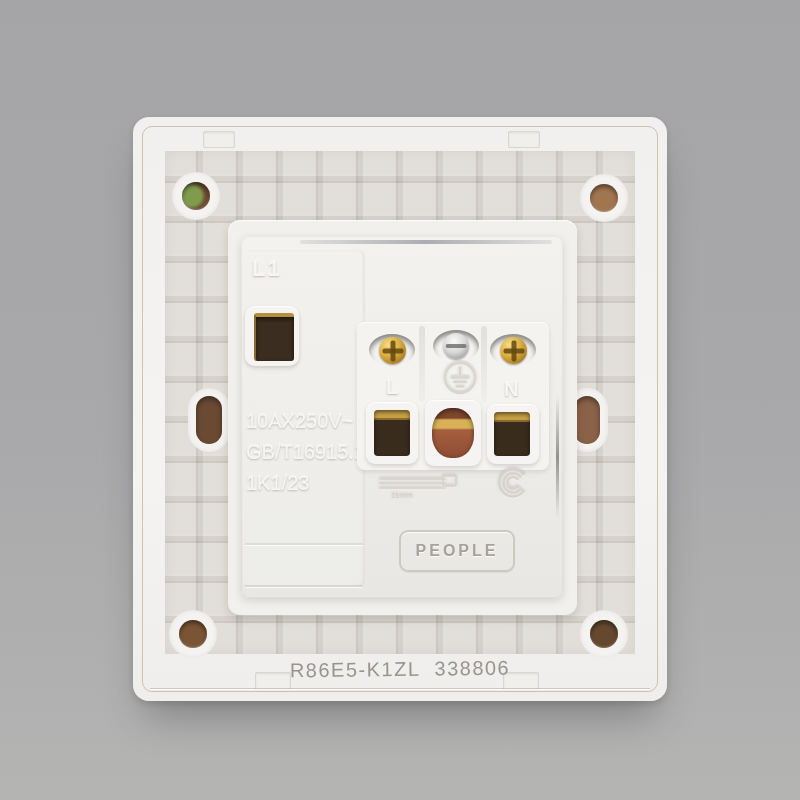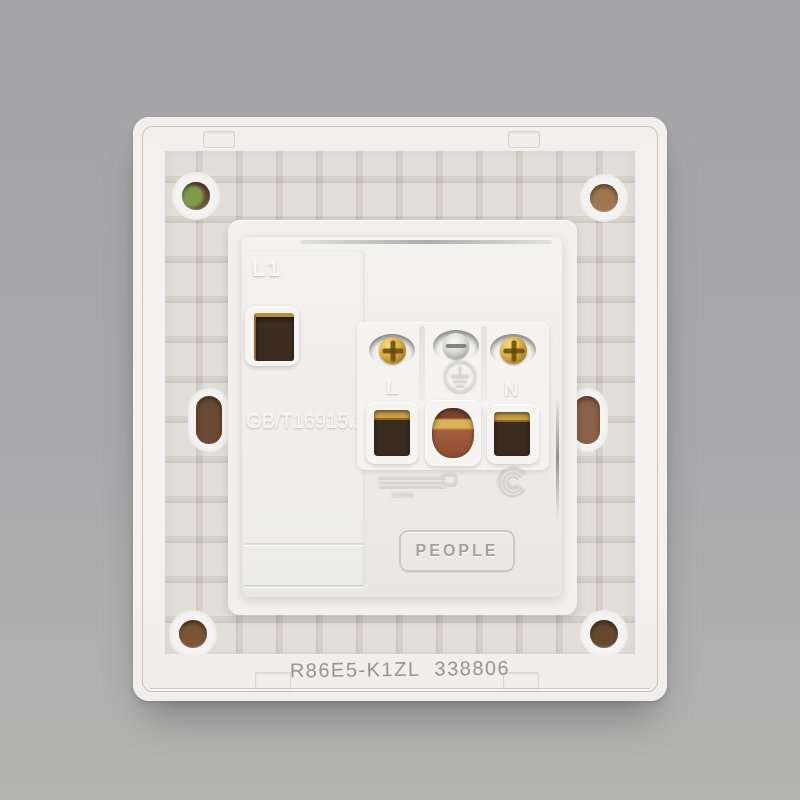--- a/index.html
+++ b/index.html
@@ -141,21 +141,23 @@
   <div class="abs switch-panel"></div>
   <div class="abs panel-seam" style="top:543px;"></div>
   <div class="abs panel-seam" style="top:585px;"></div>
 
   <div class="abs emb l1">L1</div>
 
   <div class="abs swt-surround"></div>
   <div class="abs swt-hole"></div>
 
   <div class="abs emb sw-text">
+    <div>10AX250V~</div>
     <div>GB/T16915.1</div>
+    <div>1K1/23</div>
   </div>
 
 
   <div class="abs tblock"></div>
   <div class="abs tgap" style="left:419px;"></div>
   <div class="abs tgap" style="left:481px;"></div>
 
   <div class="abs recess" style="left:369px;top:334px;width:46px;"></div>
   <div class="abs recess" style="left:433px;top:330px;width:46px;"></div>
   <div class="abs recess" style="left:490px;top:334px;width:46px;"></div>

